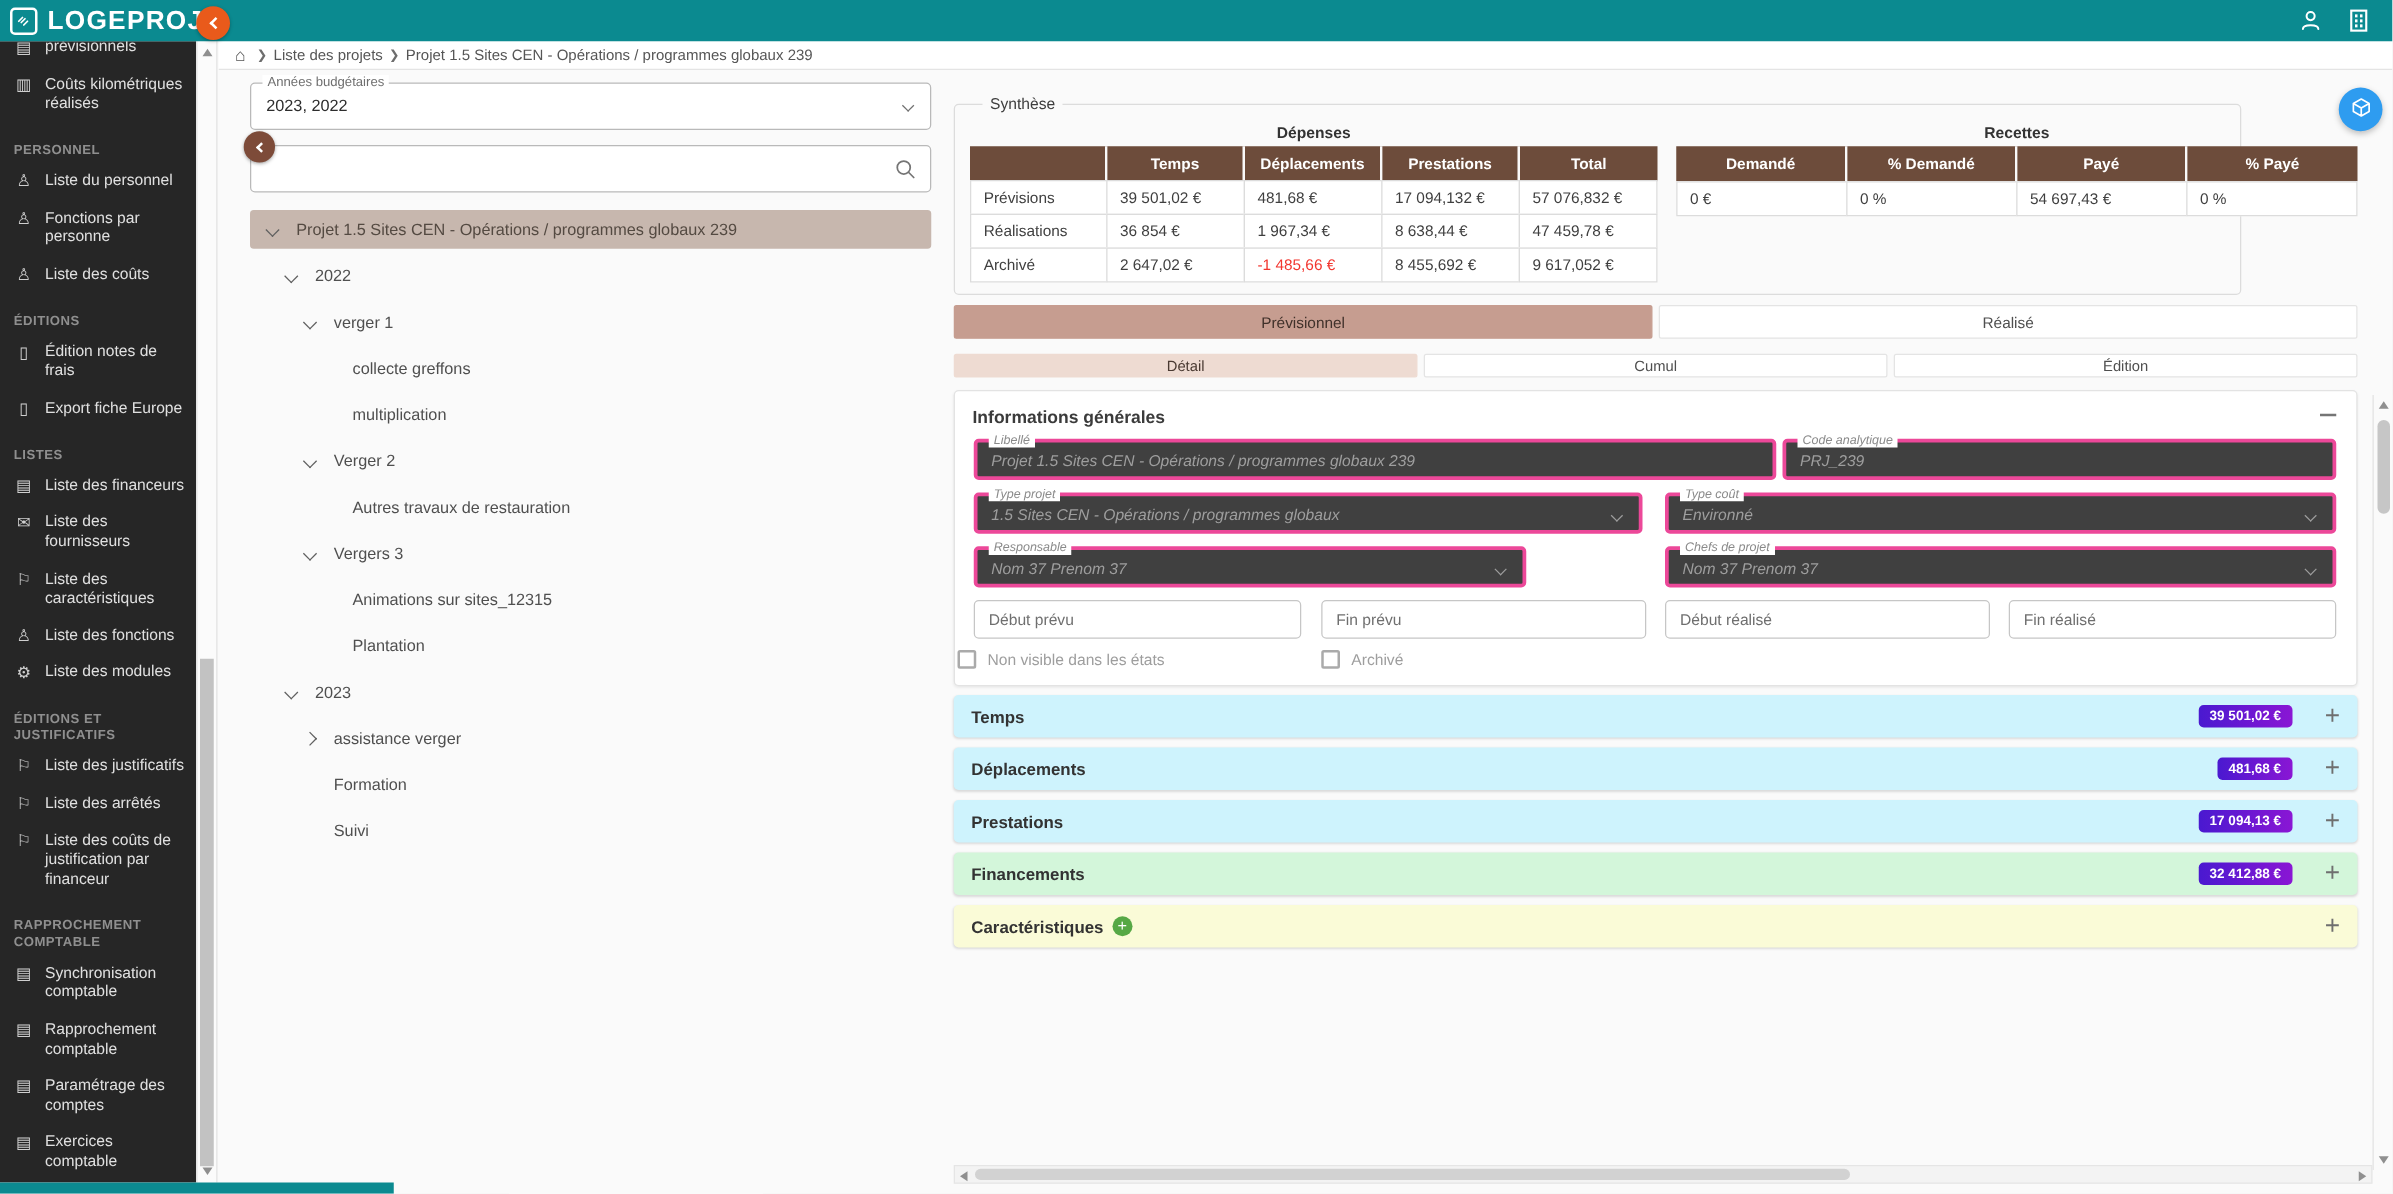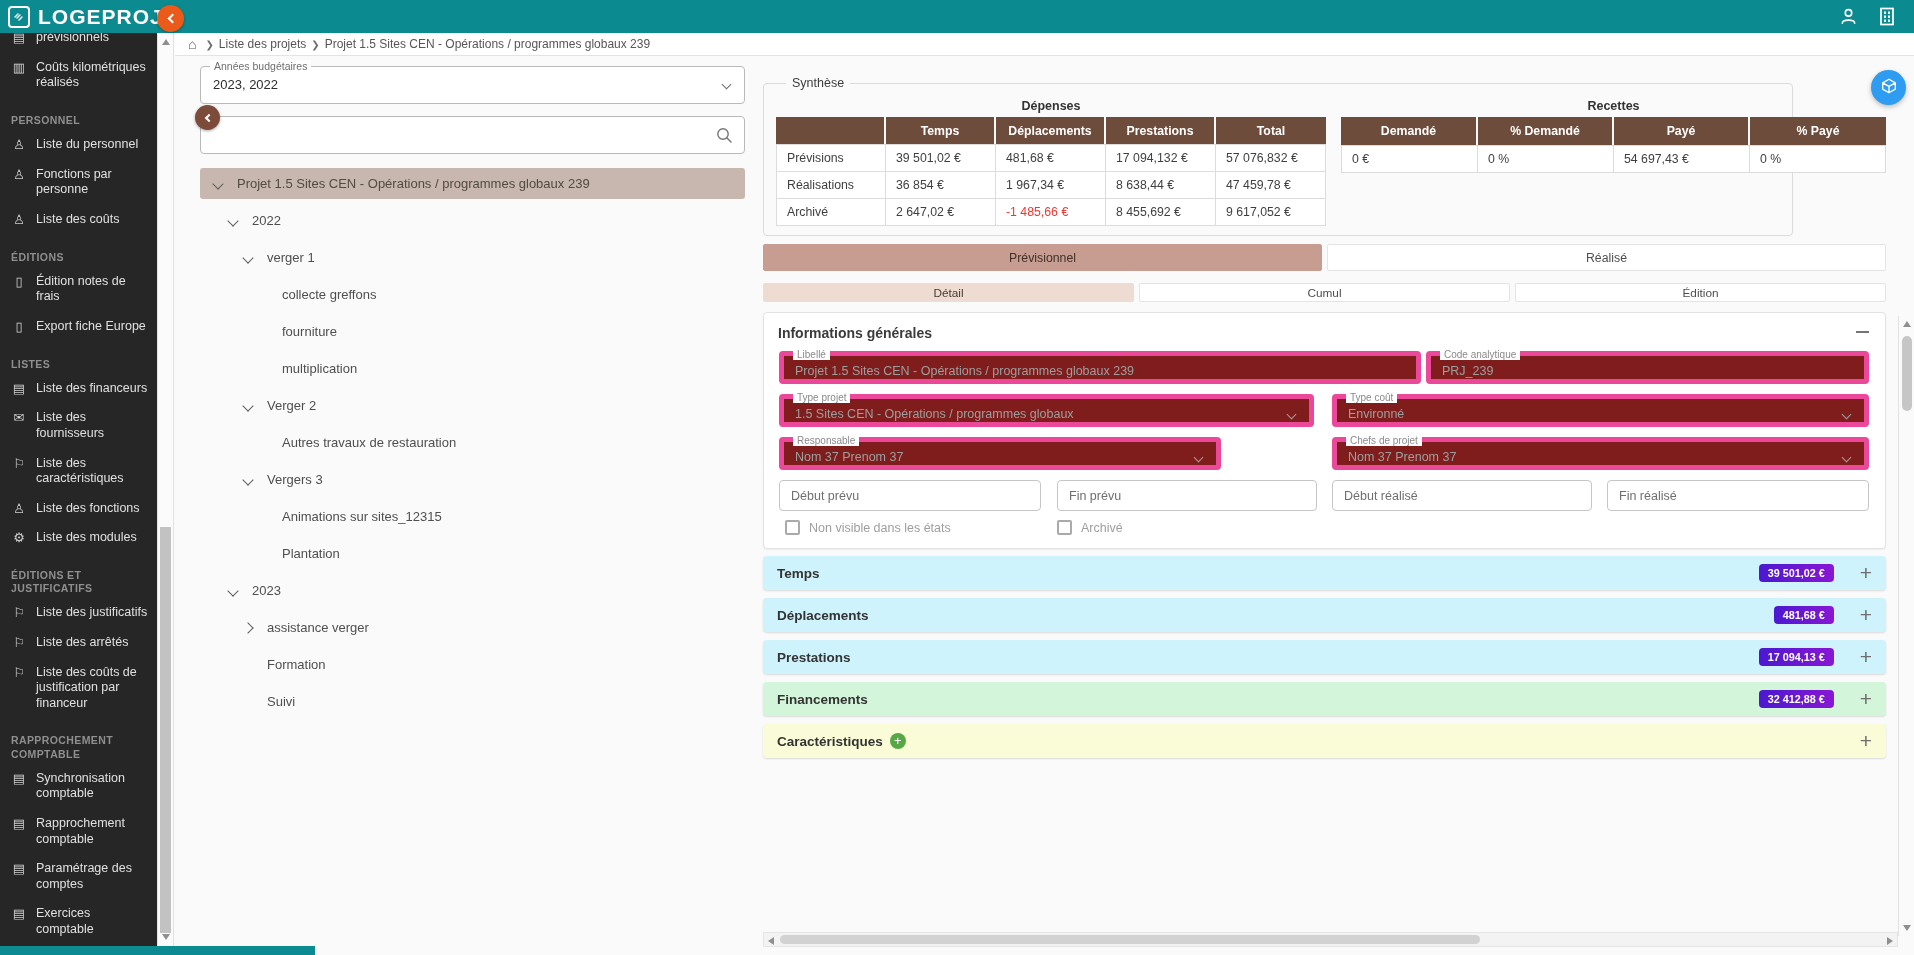--- a/index.html
+++ b/index.html
@@ -90,21 +90,21 @@
   .tabrow2 { position:absolute; left:763px; top:283px; width:1123px; height:19px; display:flex; gap:5px; z-index:4; }
   .tab { flex:1; display:flex; align-items:center; justify-content:center; font-size:12.3px; color:#4f4f4f; background:#fff; border:1px solid #e4e4e4; border-radius:2px; cursor:pointer; white-space:nowrap; }
   .tabrow1 .tab.active { background:#c69d90; border-color:#c69d90; color:#40312a; }
   .tabrow2 .tab { font-size:11.8px; }
   .tabrow2 .tab.active { background:#eedbd2; border-color:#eedbd2; color:#4a3a32; }
 
   
   .info-card { position:absolute; left:763px; top:312px; width:1123px; height:237px; background:#fff; border:1px solid #e3e3e3; border-radius:4px; box-shadow:0 1px 2px rgba(0,0,0,.06); z-index:4; }
   .info-title { position:absolute; left:14px; top:12px; font-size:14px; font-weight:700; color:#3b3b3b; }
   .minus-btn { position:absolute; right:16px; top:18px; width:13px; height:2px; background:#757575; cursor:pointer; }
-  .ifield { position:absolute; height:33px; border:5px solid #ec4899; border-radius:4px; background:#7f1d1d; }
+  .ifield { position:absolute; height:33px; border:3px solid #ec4899; border-radius:4px; background:#404040;font-style:italic; }
   .ifield .flabel { position:absolute; top:-7px; left:9px; background:#fff; padding:0 4px; font-size:10px; color:#8a8a8a; }
   .ifield .fvalue { padding:8px 11px; font-size:12.5px; color:#9e9e9e; white-space:nowrap; overflow:hidden; }
   .ifield .caret { top:12px; border-color:#9e9e9e; }
   .datebox { position:absolute; height:31px; border:1px solid #c6c6c6; border-radius:4px; background:#fff; font-size:12.5px; color:#6f6f6f; display:flex; align-items:center; padding-left:11px; }
   .cbrow { position:absolute; display:flex; align-items:center; gap:9px; font-size:12.5px; color:#9e9e9e; cursor:pointer; }
   .cb { width:15px; height:15px; border:2px solid #aaa; border-radius:2px; background:#fff; }
 
   
   .acc-stack { position:absolute; left:763px; top:556px; width:1123px; z-index:4; }
   .acc { height:34px; border-radius:4px; display:flex; align-items:center; padding:0 14px; margin-bottom:8px; box-shadow:0 1px 2px rgba(0,0,0,.13); cursor:pointer; }
@@ -344,24 +344,20 @@
         <div class="trow d2">
           <span class="chev down"></span>
           <span>verger 1</span>
         </div>
 
         <div class="trow d3">
           <span class="chev leaf"></span>
           <span>collecte greffons</span>
         </div>
 
-        <div class="trow d3">
-          <span class="chev leaf"></span>
-          <span>fourniture</span>
-        </div>
 
         <div class="trow d3">
           <span class="chev leaf"></span>
           <span>multiplication</span>
         </div>
 
         <div class="trow d2">
           <span class="chev down"></span>
           <span>Verger 2</span>
         </div>
@@ -512,21 +508,21 @@
       <span class="flabel">Chefs de projet</span>
       <div class="fvalue">Nom 37 Prenom 37</div>
       <span class="caret"></span>
     </div>
 
     <div class="datebox" style="left:15px; top:167px; width:262px;">Début prévu</div>
     <div class="datebox" style="left:293px; top:167px; width:260px;">Fin prévu</div>
     <div class="datebox" style="left:568px; top:167px; width:260px;">Début réalisé</div>
     <div class="datebox" style="left:843px; top:167px; width:262px;">Fin réalisé</div>
 
-    <div class="cbrow" style="left:21px; top:207px;">
+    <div class="cbrow" style="left:2px; top:207px;">
       <span class="cb"></span>
       <span>Non visible dans les états</span>
     </div>
     <div class="cbrow" style="left:293px; top:207px;">
       <span class="cb"></span>
       <span>Archivé</span>
     </div>
   </div>
 
   <div class="acc-stack">

